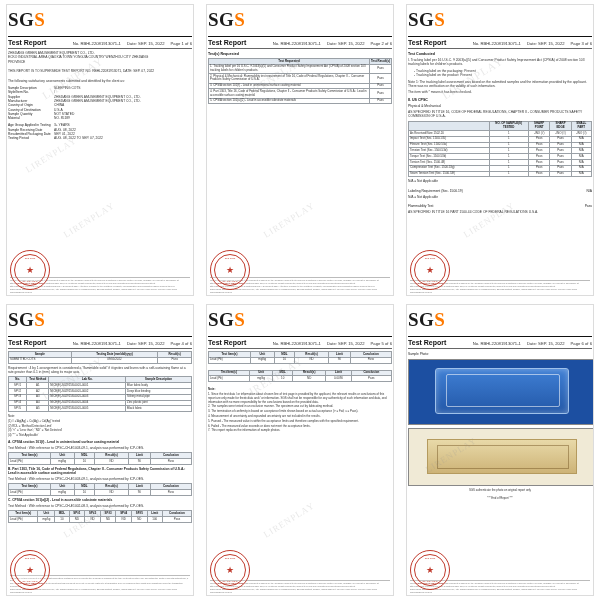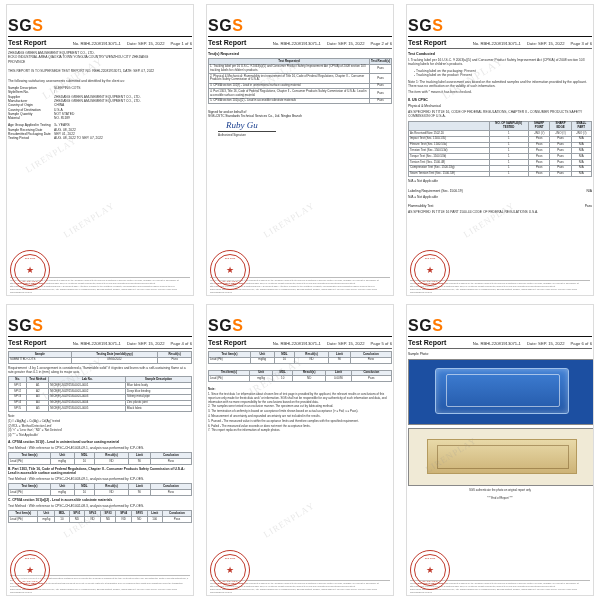--- a/index.html
+++ b/index.html
@@ -30,27 +30,27 @@
     pointer-events:none;
   }
   
   .hdr{
     position:relative;
     display:flex;align-items:flex-start;justify-content:flex-start;
     height:28px;
     z-index:3;
   }
   .sgs{
-    font-family:Liberation Sans, sans-serif;
+    font-family:Liberation Serif, serif;
     font-weight:bold;
-    font-size:16px;
+    font-size:19px;
     letter-spacing:0.5px;
     color:#1b1b1b;
     line-height:19px;
-    margin-top:10px;
+    margin-top:4px;
   }
   .sgs .o{color:#ff7a00;}
   .rule{
     height:1px;background:#111;margin:2px 0 2px 0;
   }
   .rule.thin{background:#666;}
   .titlerow{
     display:flex;align-items:baseline;justify-content:space-between;
     font-size:6.5px;
     margin-top:1px;
@@ -325,27 +325,20 @@
         <td><span>4.</span> <span>Part 1303, Title 16, Code of Federal Regulations, Chapter II - Consumer Products Safety Commission of U.S.A.: Lead in accessible surface coating material</span></td>
         <td class="c">Pass</td>
       </tr>
       <tr>
         <td><span>5.</span> <span>CPSIA section 101(a)(2) - Lead in accessible substrate materials</span></td>
         <td class="c">Pass</td>
       </tr>
     </tbody>
       </table>
 
-    <div class="sig">
-      <div>Signed for and on behalf of</div>
-      <div>SGS-CSTC Standards Technical Services Co., Ltd. Ningbo Branch</div>
-      <span class="name">Ruby Gu</span>
-      <div class="sline"></div>
-      <div class="auth">Authorized Signature</div>
-    </div>
 
     <div class="stamp">
       <div class="inner">
         <div class="txt2">SGS-CSTC</div>
         <div class="star">★</div>
         <div class="txt">STANDARDS TECHNICAL SERVICES</div>
       </div>
     </div>
 
     <div class="foot">

